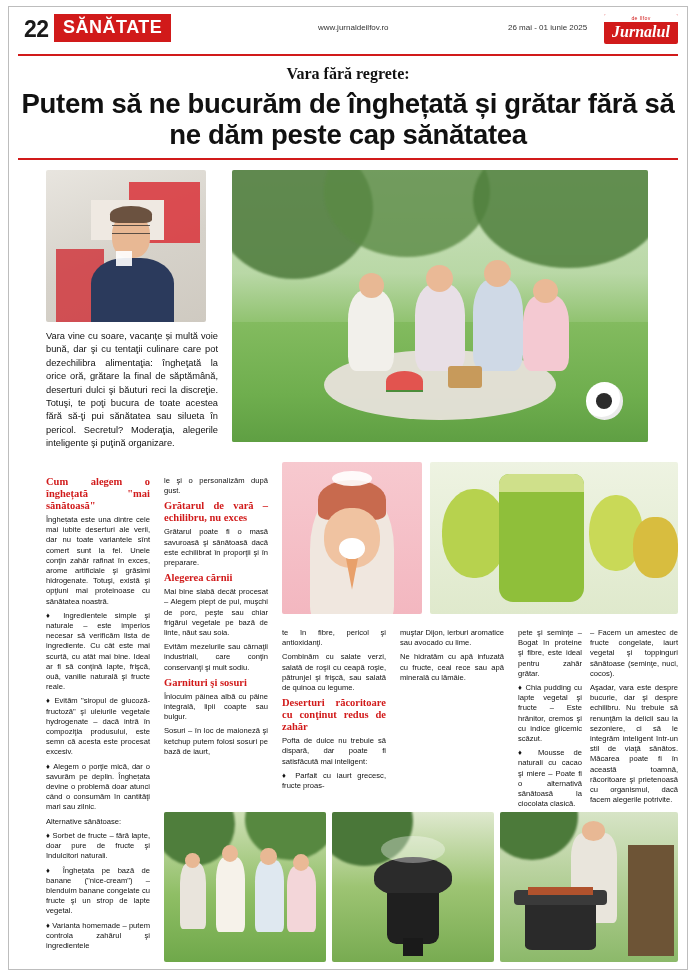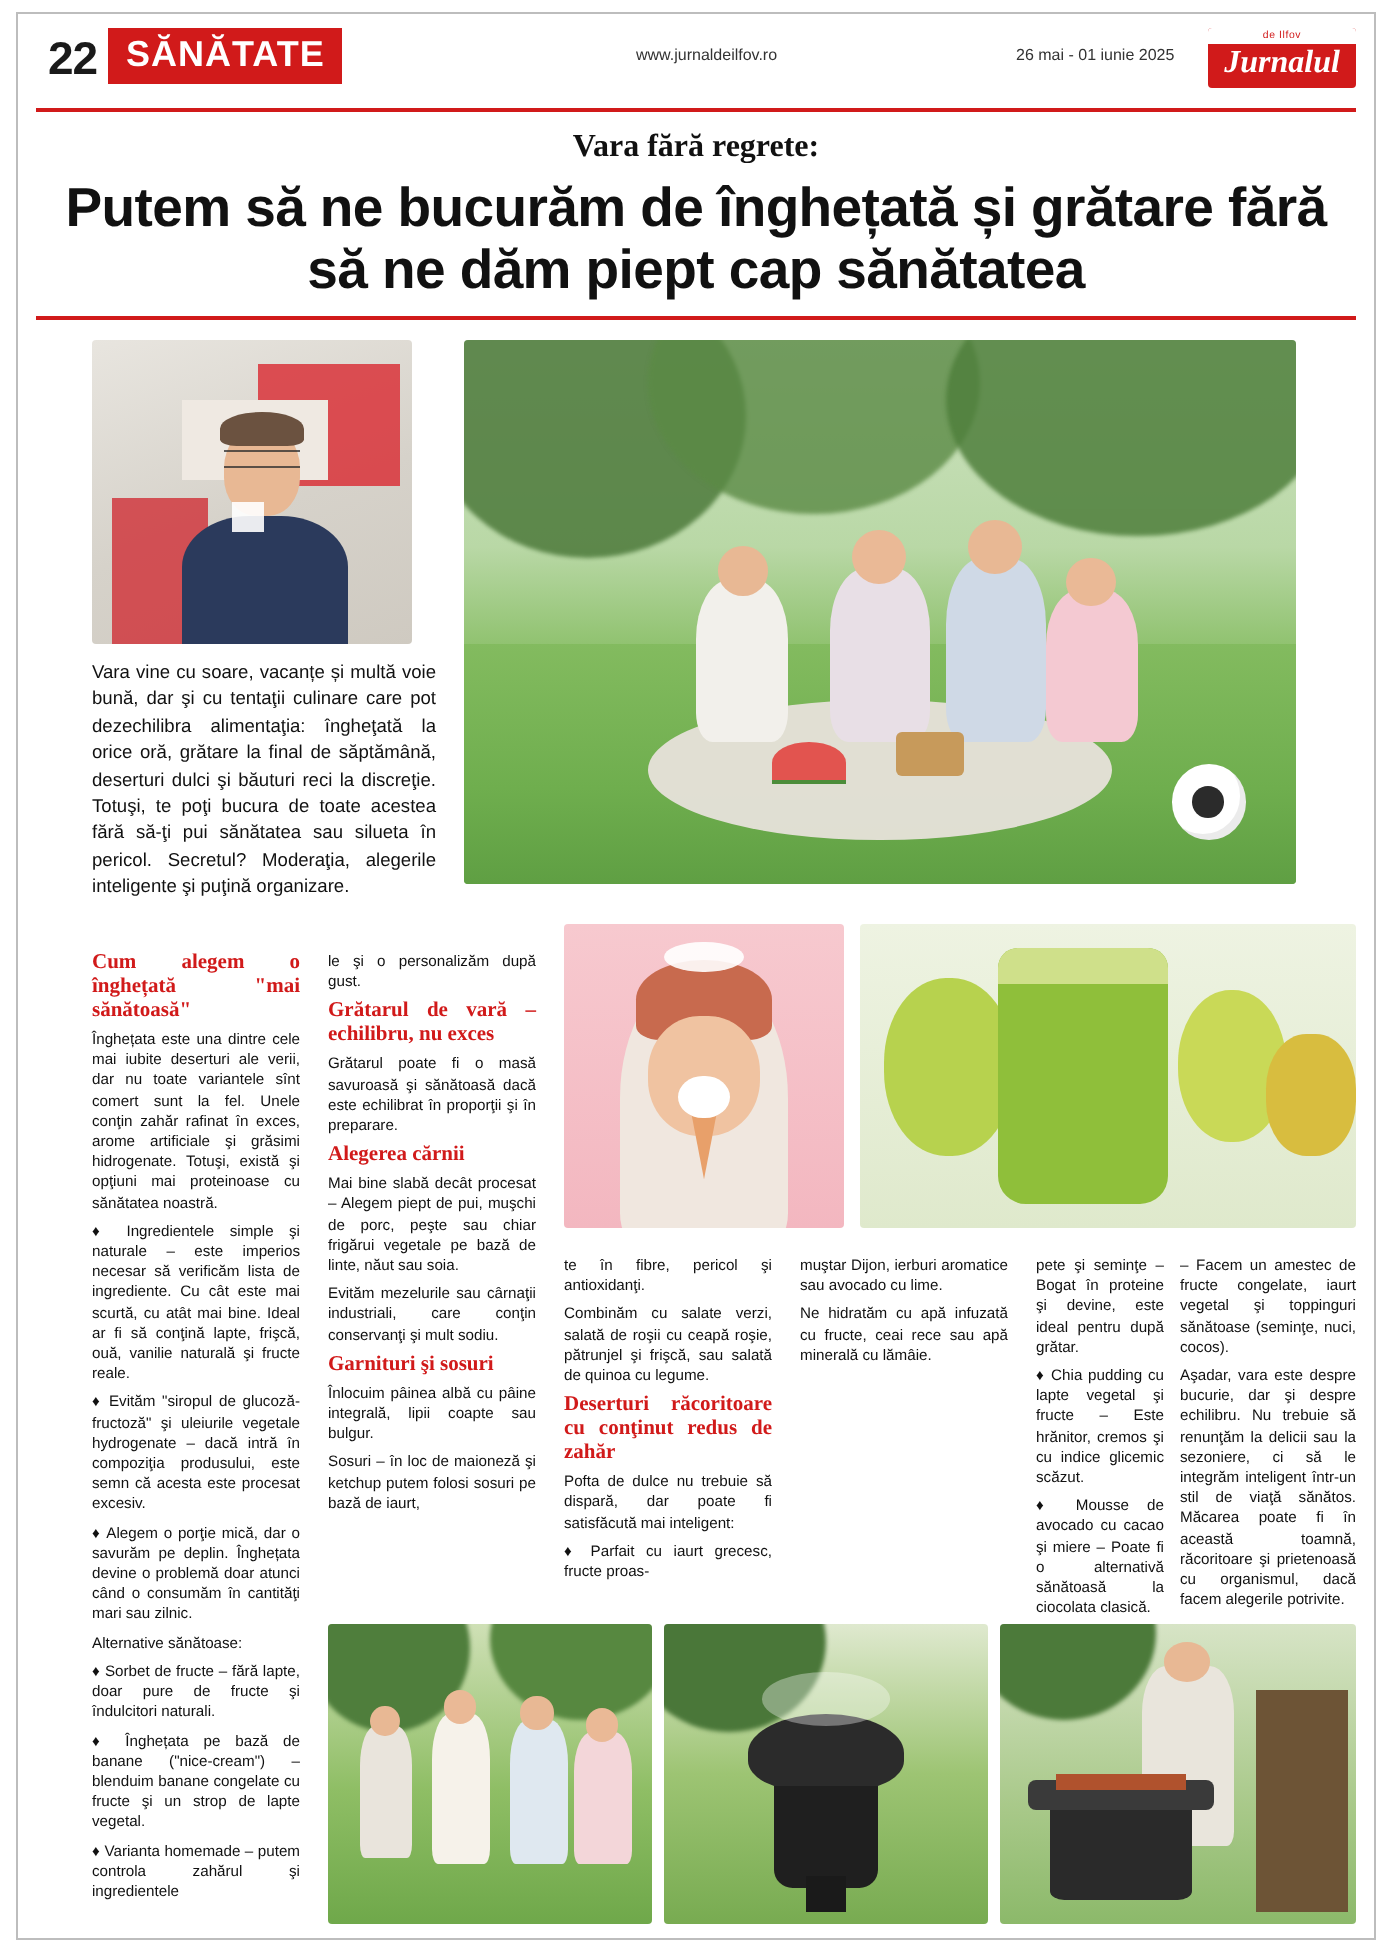--- a/index.html
+++ b/index.html
@@ -75,21 +75,21 @@
     <div class="section-tab">SĂNĂTATE</div>
     <div class="site">www.jurnaldeilfov.ro</div>
     <div class="dateline">26 mai - 01 iunie 2025</div>
     <div class="logo">
       <div class="lg1">de Ilfov</div>
       <div class="lg2">Jurnalul</div>
     </div>
   </div>
 
   <div class="kicker">Vara fără regrete:</div>
-  <h1 class="headline">Putem să ne bucurăm de înghețată și grătare fără să ne dăm piept cap sănătatea</h1>
+  <h1 class="headline">Putem să ne bucurăm de înghețată și grătar fără să ne dăm peste cap sănătatea</h1>
   <div class="rule"></div>
 
   <div class="topblock">
 
     <div class="portrait">
       <div class="ph">
         <div style="position:absolute;inset:0;background:linear-gradient(160deg,#e8e5df 0%,#d6d2ca 55%,#cfcac1 100%);"></div>
         <div style="position:absolute;left:52%;top:8%;width:44%;height:40%;background:#d9333a;opacity:.85;"></div>
         <div style="position:absolute;left:6%;top:52%;width:30%;height:48%;background:#cf2e36;opacity:.8;"></div>
         <div style="position:absolute;left:28%;top:20%;width:46%;height:26%;background:#efe9e2;"></div>
@@ -187,23 +187,23 @@
       <p>Pofta de dulce nu trebuie să dispară, dar poate fi satisfăcută mai inteligent:</p>
       <p>♦ Parfait cu iaurt grecesc, fructe proas-</p>
     </div>
 
     <div class="col c4" style="top:152px;">
       <p>muştar Dijon, ierburi aromatice sau avocado cu lime.</p>
       <p>Ne hidratăm cu apă infuzată cu fructe, ceai rece sau apă minerală cu lămâie.</p>
     </div>
 
     <div class="col c5" style="top:152px;width:64px;">
-      <p>pete şi seminţe – Bogat în proteine şi devine, este ideal pentru după grătar.</p>
+      <p>pete şi seminţe – Bogat în proteine şi fibre, este ideal pentru zahăr grătar.</p>
       <p>♦ Chia pudding cu lapte vegetal şi fructe – Este hrănitor, cremos şi cu indice glicemic scăzut.</p>
-      <p>♦ Mousse de avocado cu cacao şi miere – Poate fi o alternativă sănătoasă la ciocolata clasică.</p>
+      <p>♦ Mousse de naturali cu cacao şi miere – Poate fi o alternativă sănătoasă la ciocolata clasică.</p>
       <p>♦ Frigărui de fructe la grătar – putem folosi ananas, piersici sau pepene galben caramelizate uşor pe jar.</p>
       <p class="b">♦ Smoothie bowls</p>
     </div>
 
     <div class="col c6" style="top:152px;">
       <p>– Facem un amestec de fructe congelate, iaurt vegetal şi toppinguri sănătoase (seminţe, nuci, cocos).</p>
       <p>Aşadar, vara este despre bucurie, dar şi despre echilibru. Nu trebuie să renunţăm la delicii sau la sezoniere, ci să le integrăm inteligent într-un stil de viaţă sănătos. Măcarea poate fi în această toamnă, răcoritoare şi prietenoasă cu organismul, dacă facem alegerile potrivite.</p>
     </div>
   </div>
 

